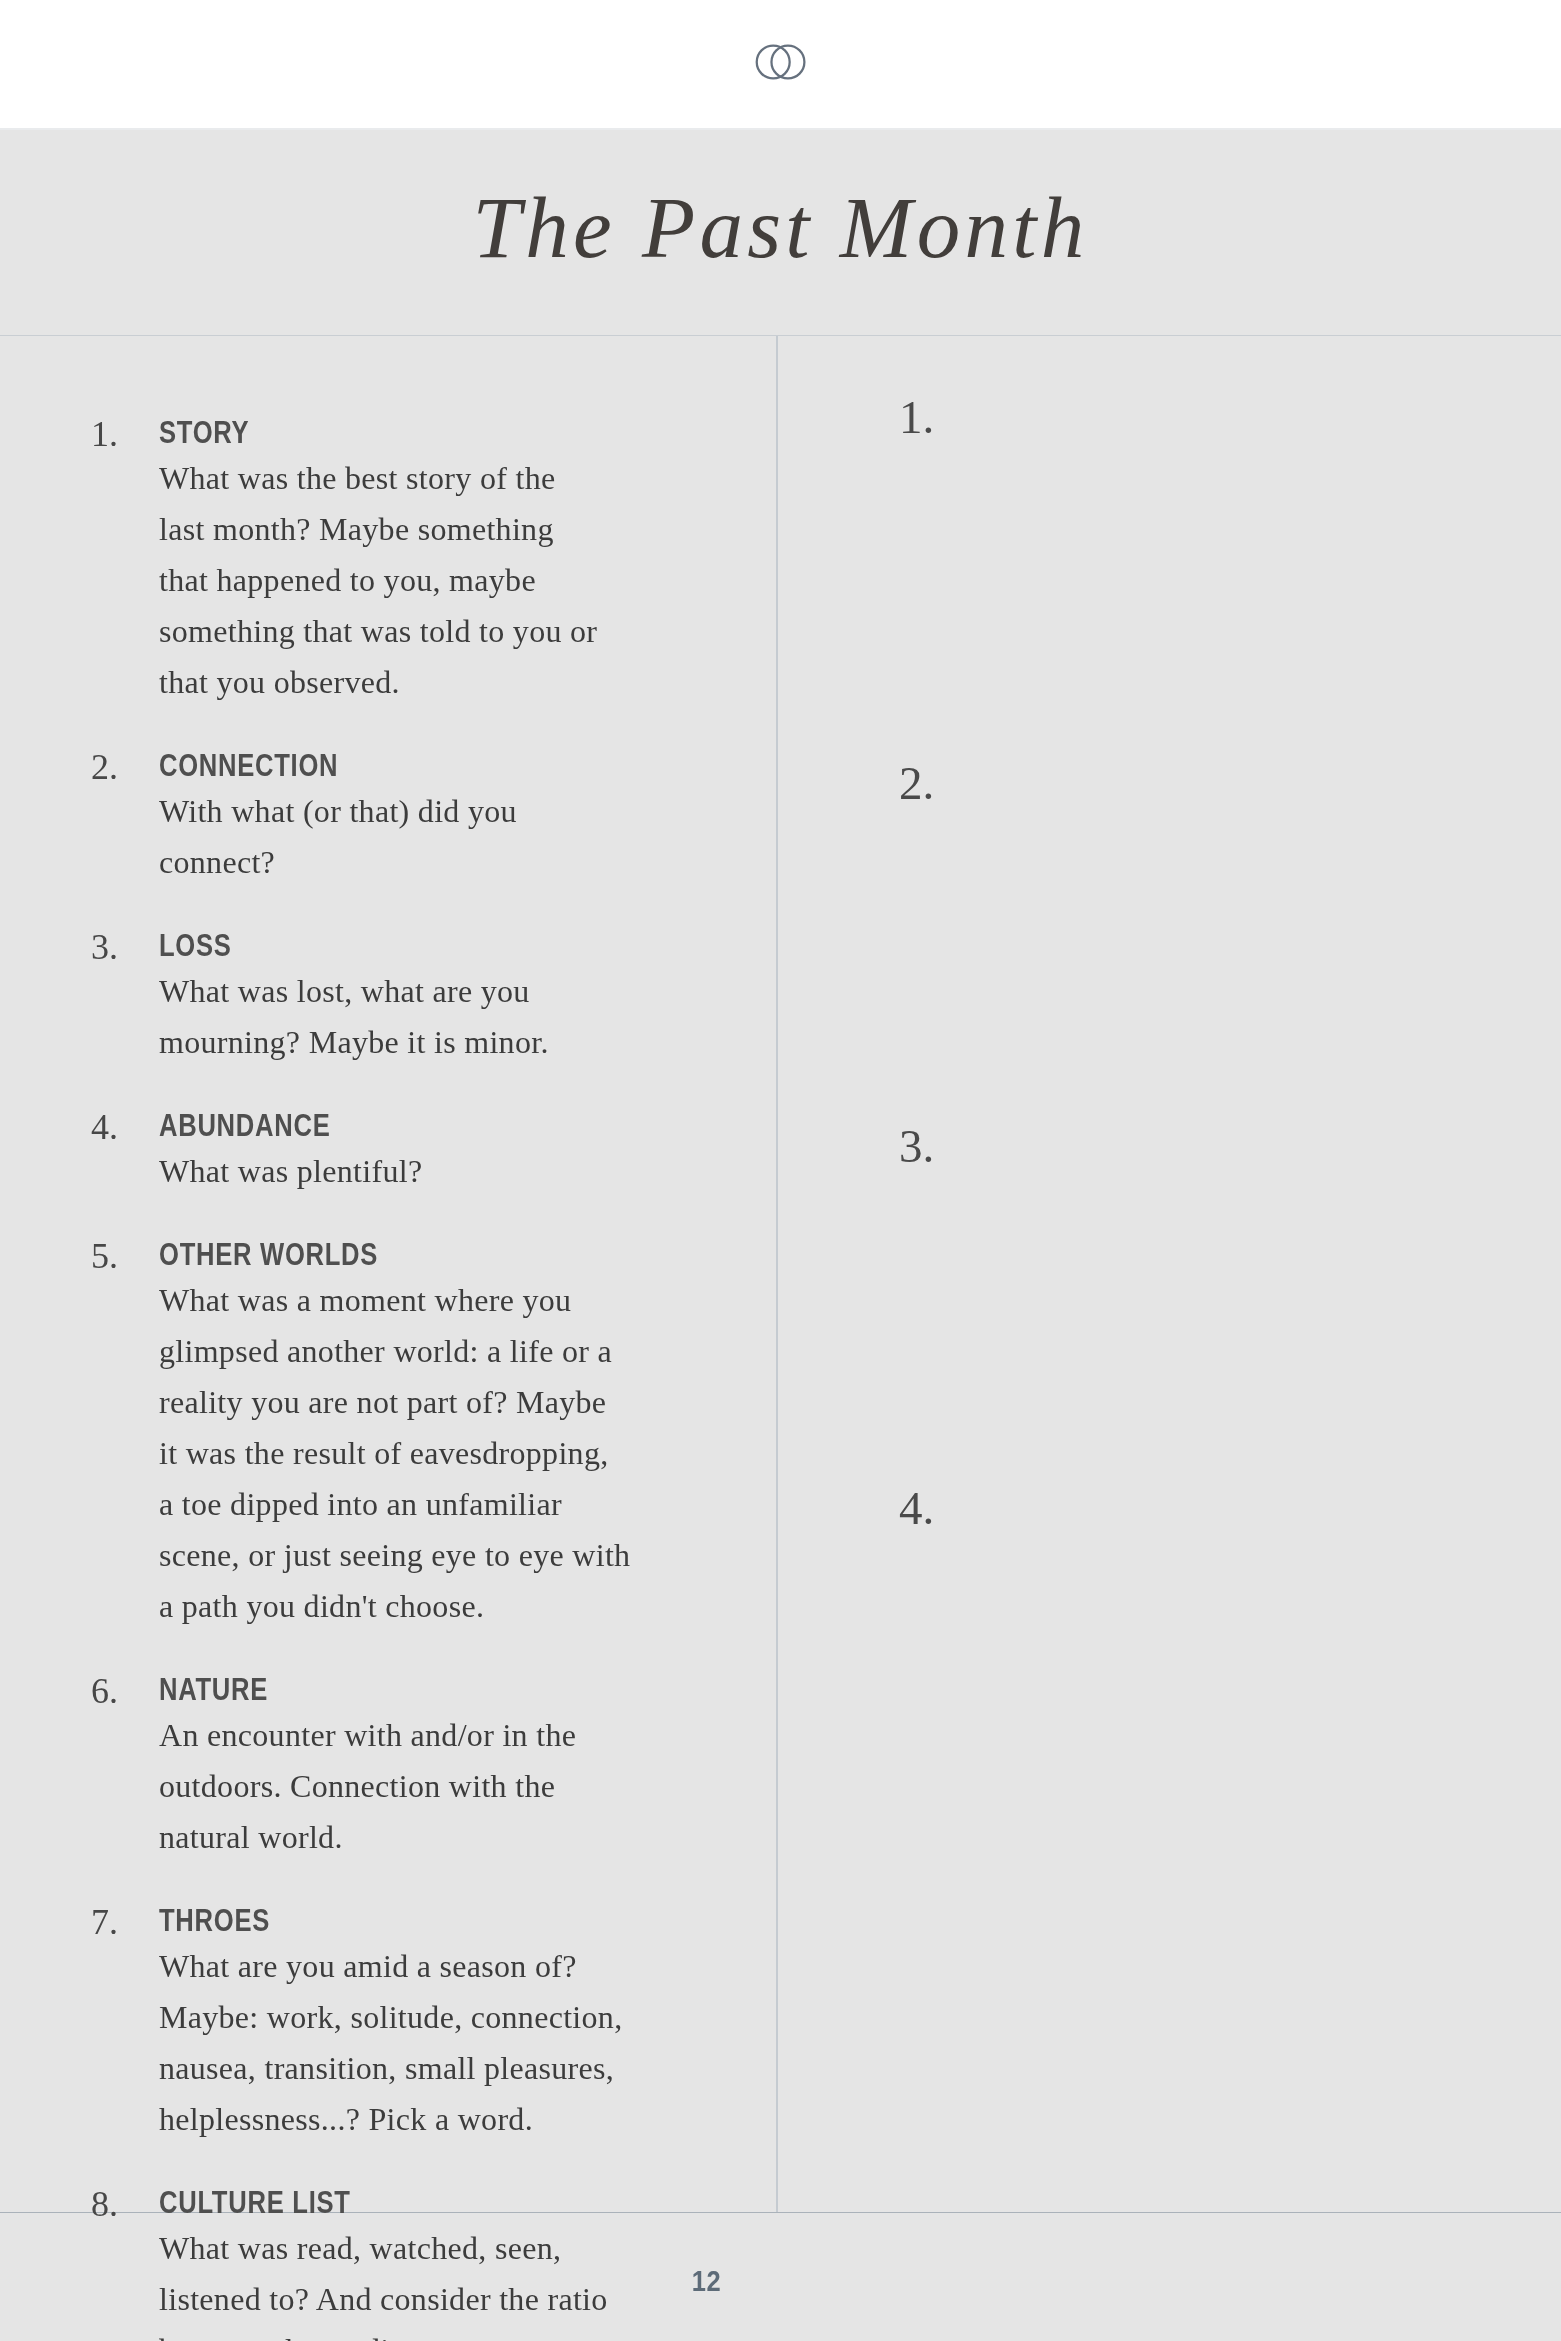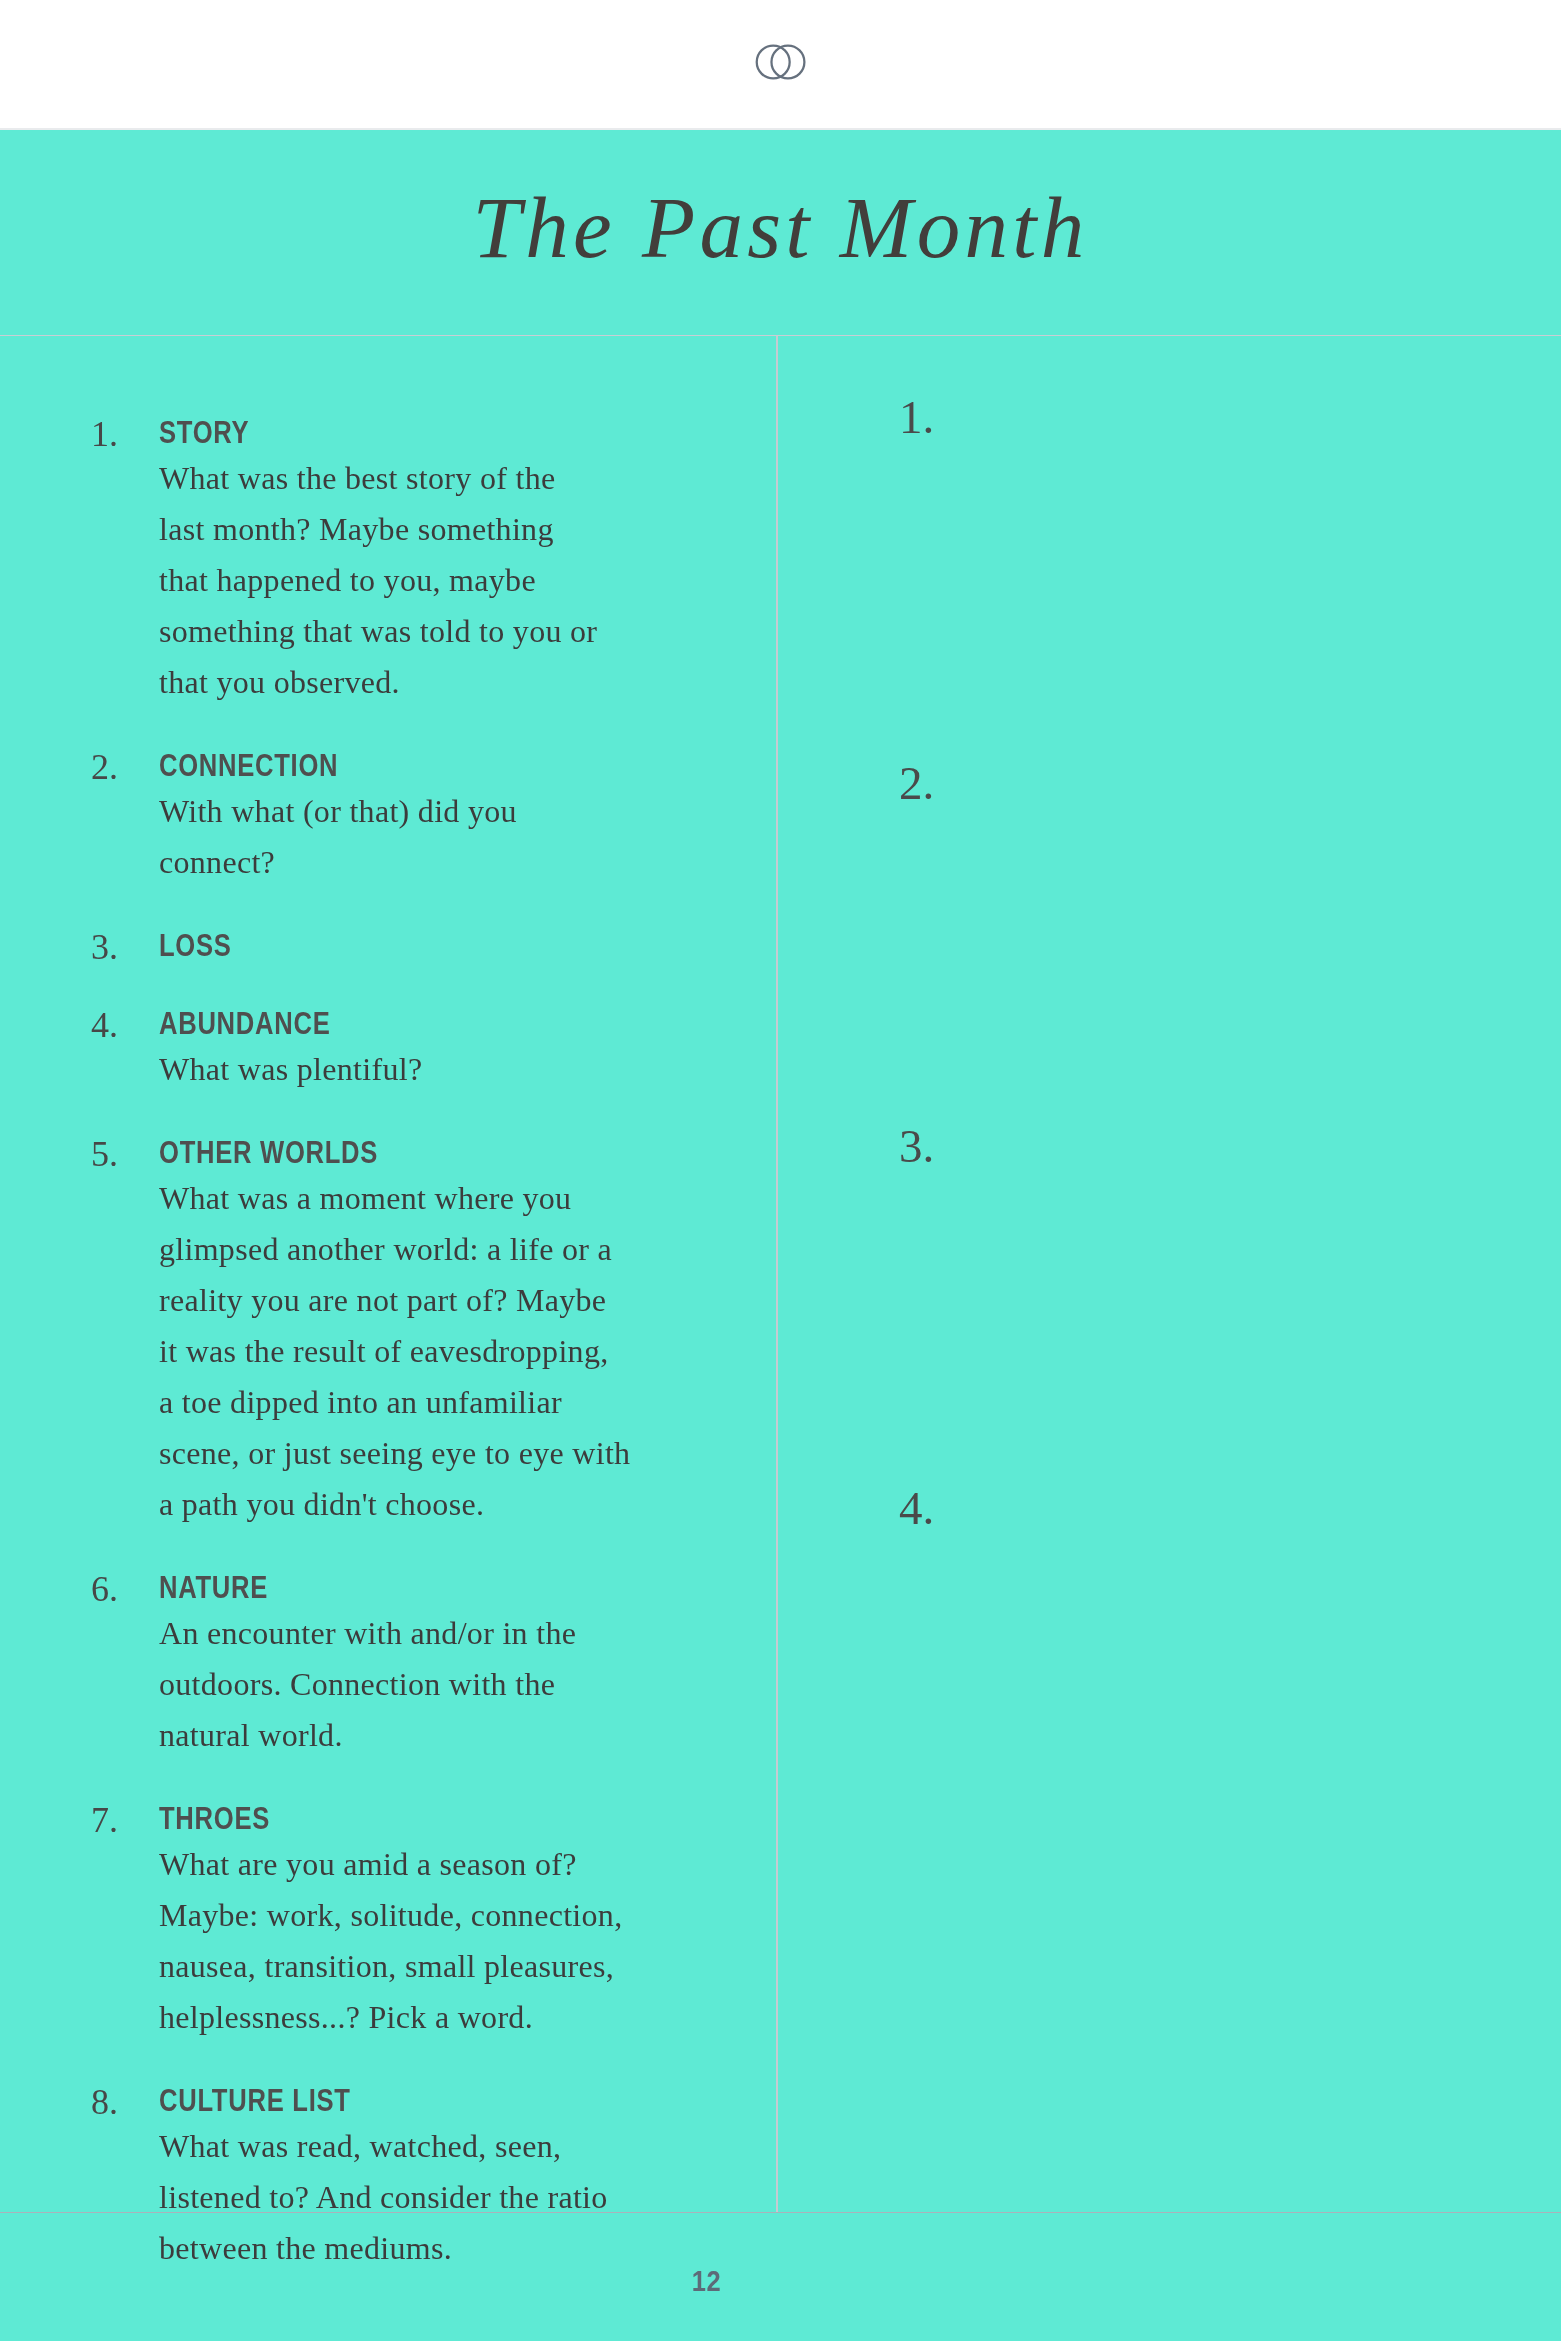--- a/index.html
+++ b/index.html
@@ -3,21 +3,21 @@
 <meta charset="utf-8">
 <style>
   * { margin: 0; padding: 0; box-sizing: border-box; }
   html, body { background: #ffffff; }
   body { width: 1561px; }
 
   .page {
     position: relative;
     width: 1561px;
     height: 2342px;
-    background: #5eead4;
+    background: #e5e5e5;
     font-family: "Liberation Serif", serif;
     color: #3c3c3c;
     overflow: hidden;
   }
 
   
   .header-band {
     position: absolute;
     top: 0; left: 0;
     width: 1561px; height: 130px;
@@ -167,20 +167,22 @@
   <li class="prompt-item">
     <span class="prompt-num">2.</span>
     <h2 class="prompt-heading">CONNECTION</h2>
     <div class="prompt-body">With what (or that) did you
 connect?</div>
   </li>
 
   <li class="prompt-item">
     <span class="prompt-num">3.</span>
     <h2 class="prompt-heading">LOSS</h2>
+    <div class="prompt-body">What was lost, what are you
+mourning? Maybe it is minor.</div>
   </li>
 
   <li class="prompt-item">
     <span class="prompt-num">4.</span>
     <h2 class="prompt-heading">ABUNDANCE</h2>
     <div class="prompt-body">What was plentiful?</div>
   </li>
 
   <li class="prompt-item">
     <span class="prompt-num">5.</span>

